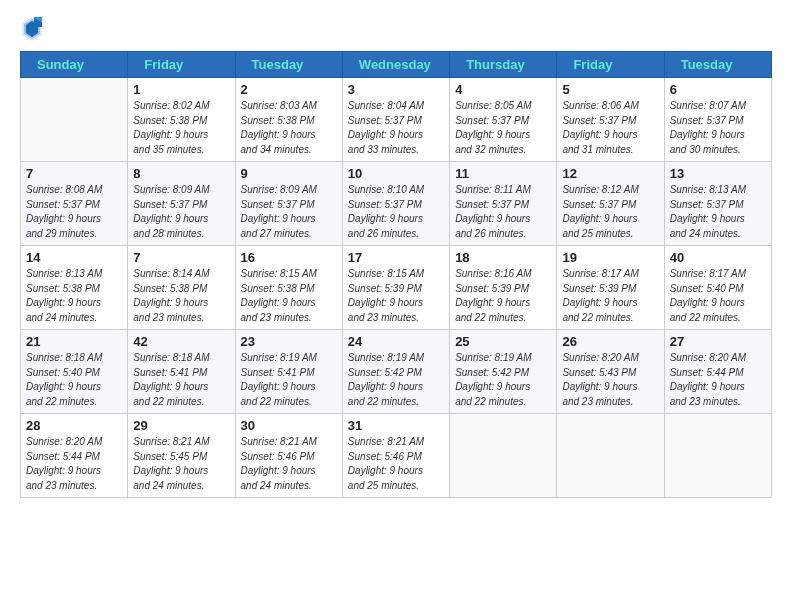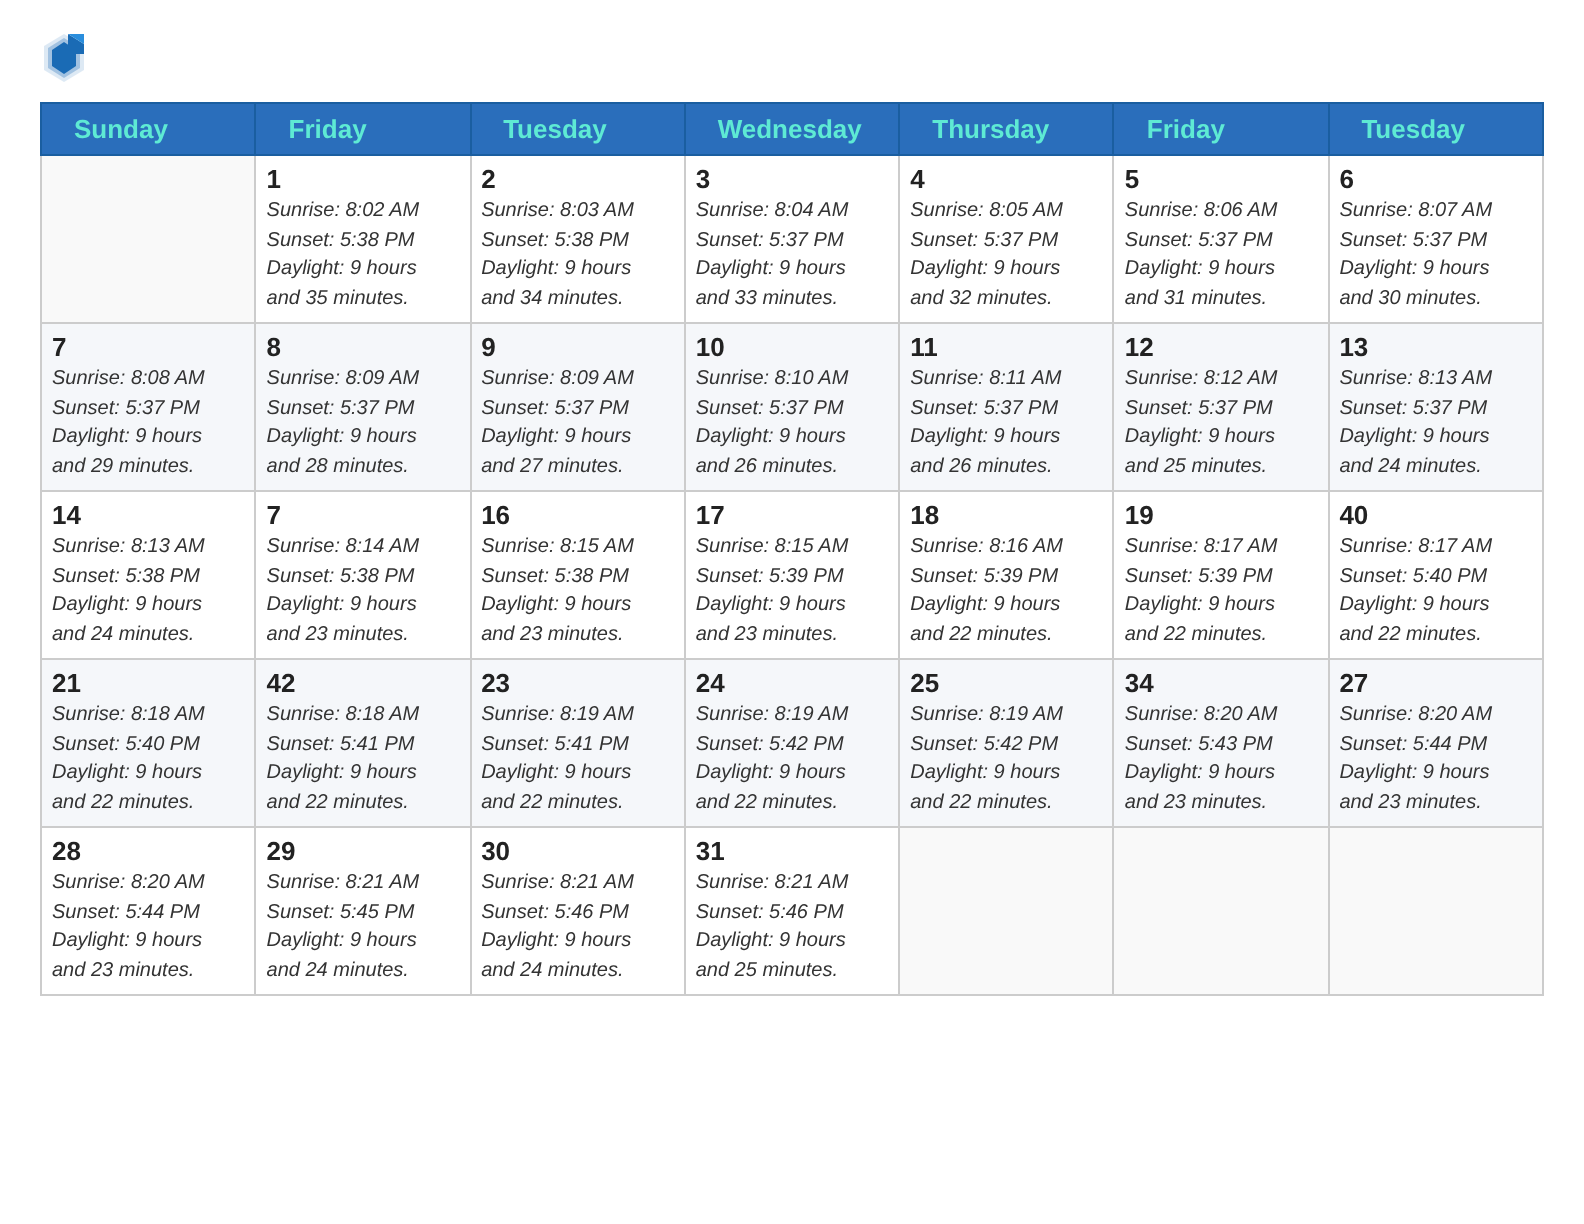--- a/index.html
+++ b/index.html
@@ -234,21 +234,21 @@
           </td>
           <td>
             <span class="day-num">24</span>
             <div class="day-info">Sunrise: 8:19 AM<br>Sunset: 5:42 PM<br>Daylight: 9 hours<br>and 22 minutes.</div>
           </td>
           <td>
             <span class="day-num">25</span>
             <div class="day-info">Sunrise: 8:19 AM<br>Sunset: 5:42 PM<br>Daylight: 9 hours<br>and 22 minutes.</div>
           </td>
           <td>
-            <span class="day-num">34</span>
+            <span class="day-num">26</span>
             <div class="day-info">Sunrise: 8:20 AM<br>Sunset: 5:43 PM<br>Daylight: 9 hours<br>and 23 minutes.</div>
           </td>
           <td>
             <span class="day-num">27</span>
             <div class="day-info">Sunrise: 8:20 AM<br>Sunset: 5:44 PM<br>Daylight: 9 hours<br>and 23 minutes.</div>
           </td>
         </tr>
         <tr>
           <td>
             <span class="day-num">28</span>

